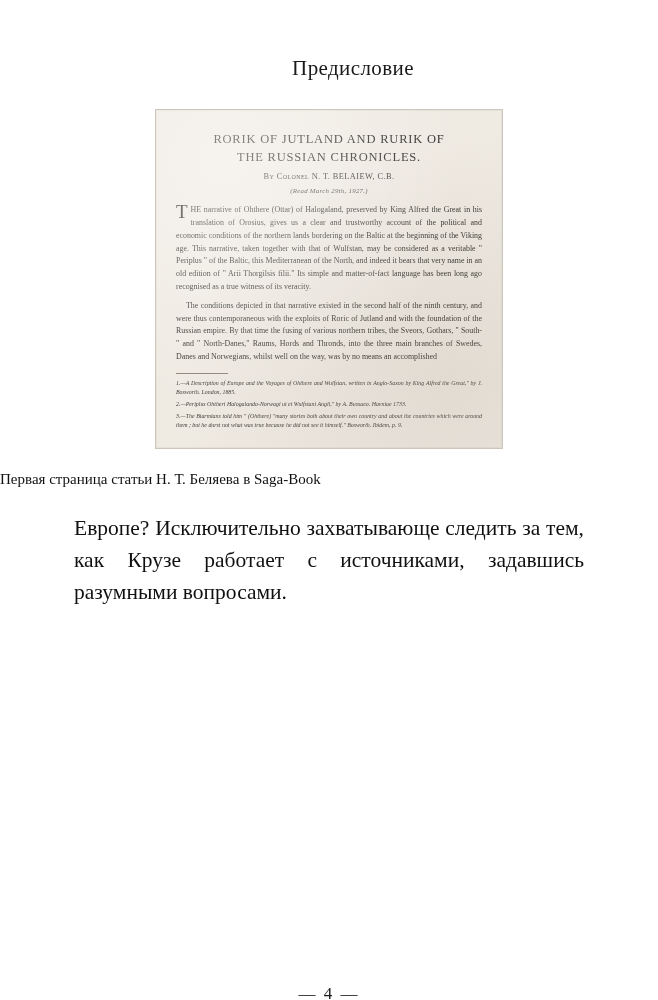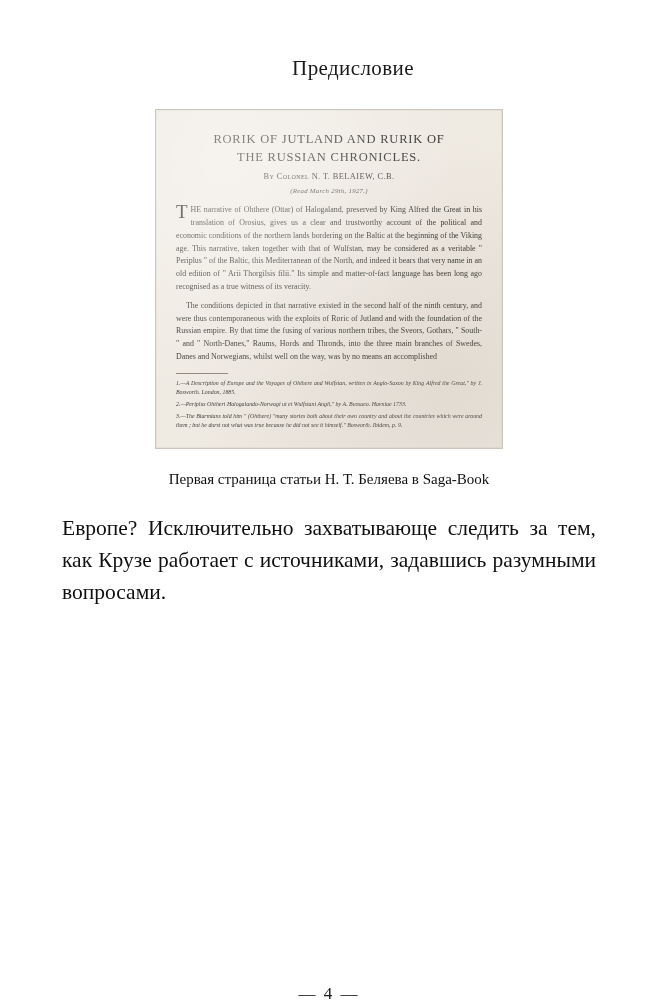--- a/index.html
+++ b/index.html
@@ -112,37 +112,36 @@
     font-size: 5.9px;
     line-height: 1.55;
     color: #3d3d38;
     text-align: justify;
   }
   .plate-notes p {
     margin: 0 0 3px 0;
   }
 
   .plate-caption {
-    text-align: center;
     font-size: 15px;
     color: #111111;
     margin-top: 22px;
   }
 
   
   .body-text {
     margin: 24px 62px 0 62px;
     font-size: 21.5px;
     line-height: 1.5;
     text-align: justify;
     text-justify: inter-word;
     color: #101010;
   }
   .body-text p {
-    margin: 0;
+    margin: 12px;
   }
   .body-text p + p {
     text-indent: 28px;
   }
 
   .folio {
     position: absolute;
     left: 0;
     right: 0;
     bottom: 52px;

